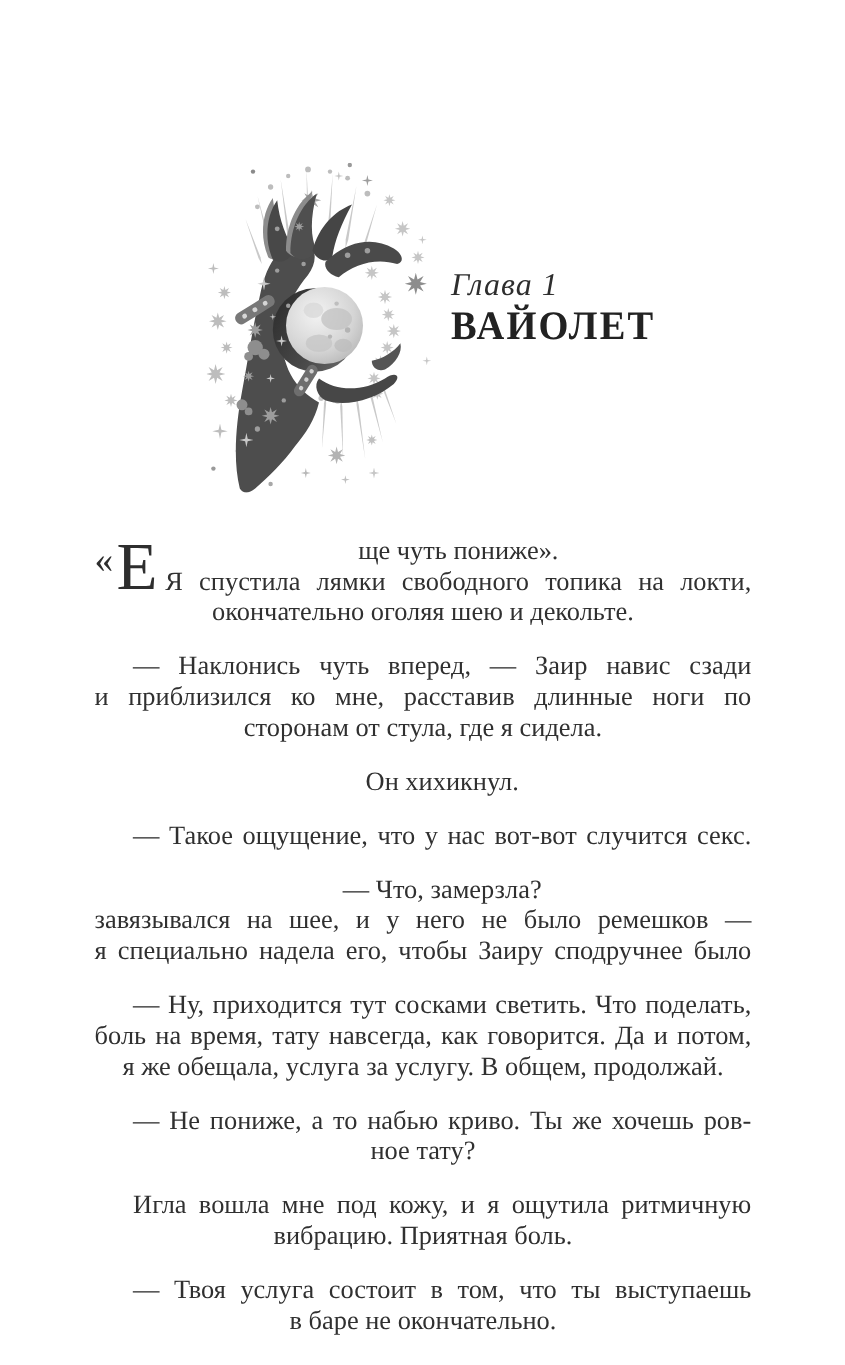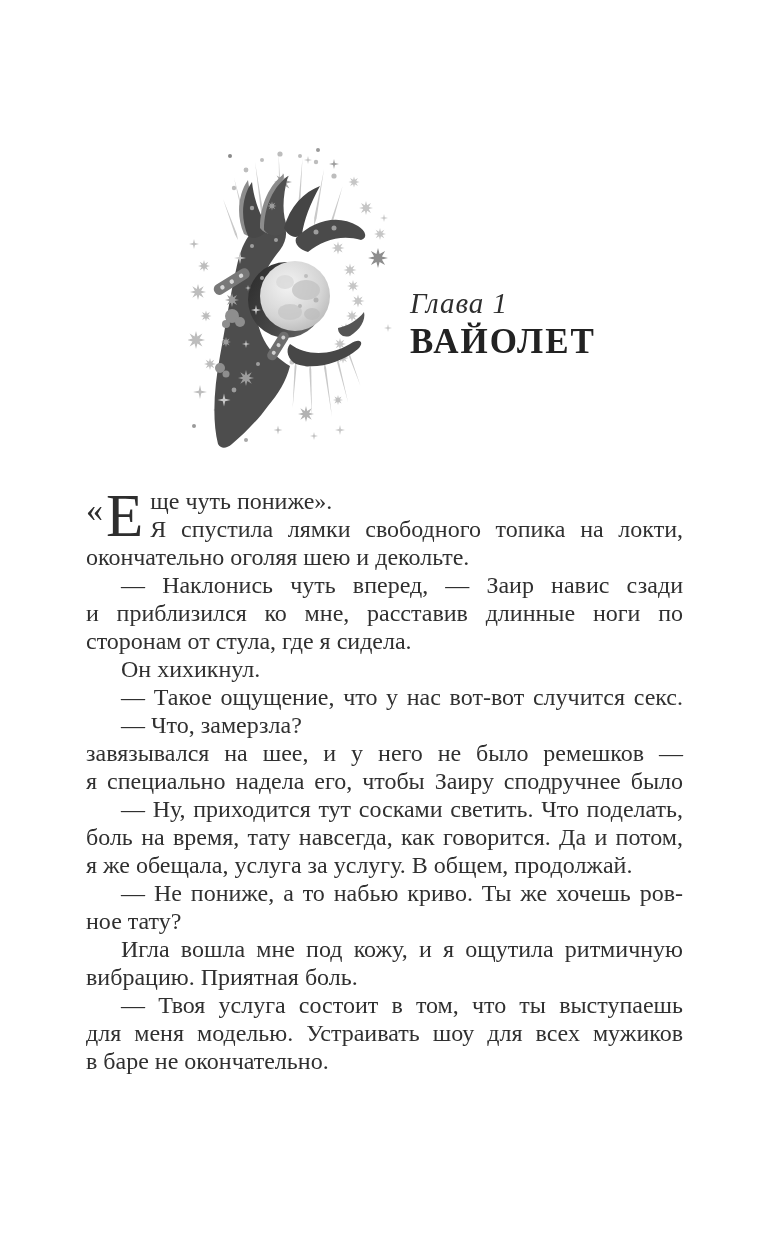--- a/index.html
+++ b/index.html
@@ -8,35 +8,34 @@
     background:#ffffff;overflow:hidden;
     font-family:"Liberation Serif", serif;color:#303030;
   }
   
   .chapter-head{position:absolute;top:148px;left:0;width:768px;height:302px;}
   .illustration{position:absolute;left:188px;top:0;width:220px;height:300px;}
   .chapter-titles{position:absolute;left:410px;top:96px;}
   .kicker{
     font-style:italic;font-size:29px;line-height:30px;color:#2e2e2e;
     letter-spacing:1px;
-    margin-top:44px;
   }
   .title{
     font-weight:bold;font-size:35px;line-height:38px;color:#222222;
     letter-spacing:2px;margin-top:3px;transform:scaleY(1.05);
     transform-origin:left top;
   }
   
   .body-text{
     position:absolute;left:86px;top:487px;width:597px;
     font-size:24px;line-height:28px;
   }
-  .body-text .line{height:28px;}
+  .body-text .line{height:28px;text-align:center;}
   .body-text .line.j{text-align:justify;text-align-last:justify;}
-  .body-text .line.i{text-indent:35px;}
+  .body-text .line.i{text-indent:35px;margin-top:21px;}
   .dropcap{
     float:left;height:54px;margin:1px 7px 0 0;
     display:flex;align-items:center;
   }
   .dc-quote{font-size:34px;line-height:1;transform:translateY(-5px);margin-right:3px;color:#2e2e2e;}
   .dc-letter{font-size:61px;line-height:0.85;transform:translateY(1px);color:#2e2e2e;}
 </style>
 </head>
 <body>
 
@@ -230,17 +229,16 @@
       <div class="line j">завязывался на шее, и у него не было ремешков —</div>
       <div class="line j">я специально надела его, чтобы Заиру сподручнее было</div>
       <div class="line j i">— Ну, приходится тут сосками светить. Что поделать,</div>
       <div class="line j">боль на время, тату навсегда, как говорится. Да и потом,</div>
       <div class="line">я же обещала, услуга за услугу. В общем, продолжай.</div>
       <div class="line j i">— Не пониже, а то набью криво. Ты же хочешь ров-</div>
       <div class="line">ное тату?</div>
       <div class="line j i">Игла вошла мне под кожу, и я ощутила ритмичную</div>
       <div class="line">вибрацию. Приятная боль.</div>
       <div class="line j i">— Твоя услуга состоит в том, что ты выступаешь</div>
-      <div class="line j">для меня моделью. Устраивать шоу для всех мужиков</div>
       <div class="line">в баре не окончательно.</div>
     </div>
 
 </div>
 
 </body></html>

